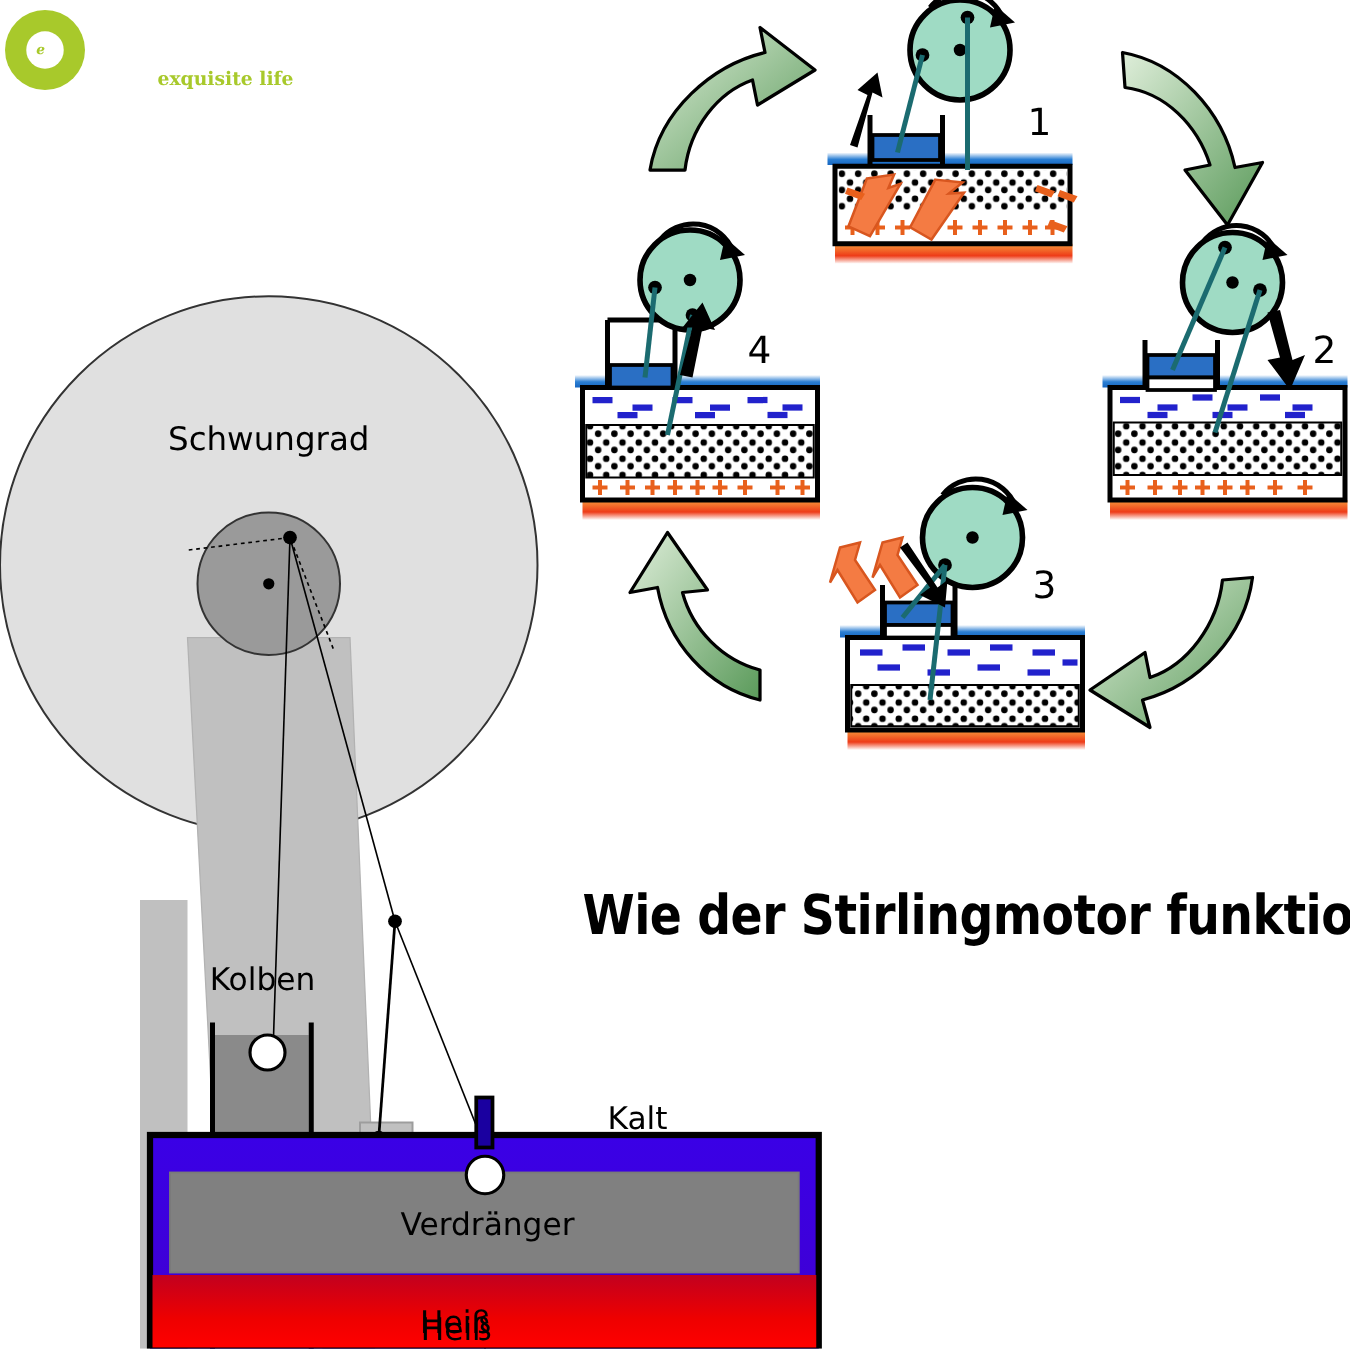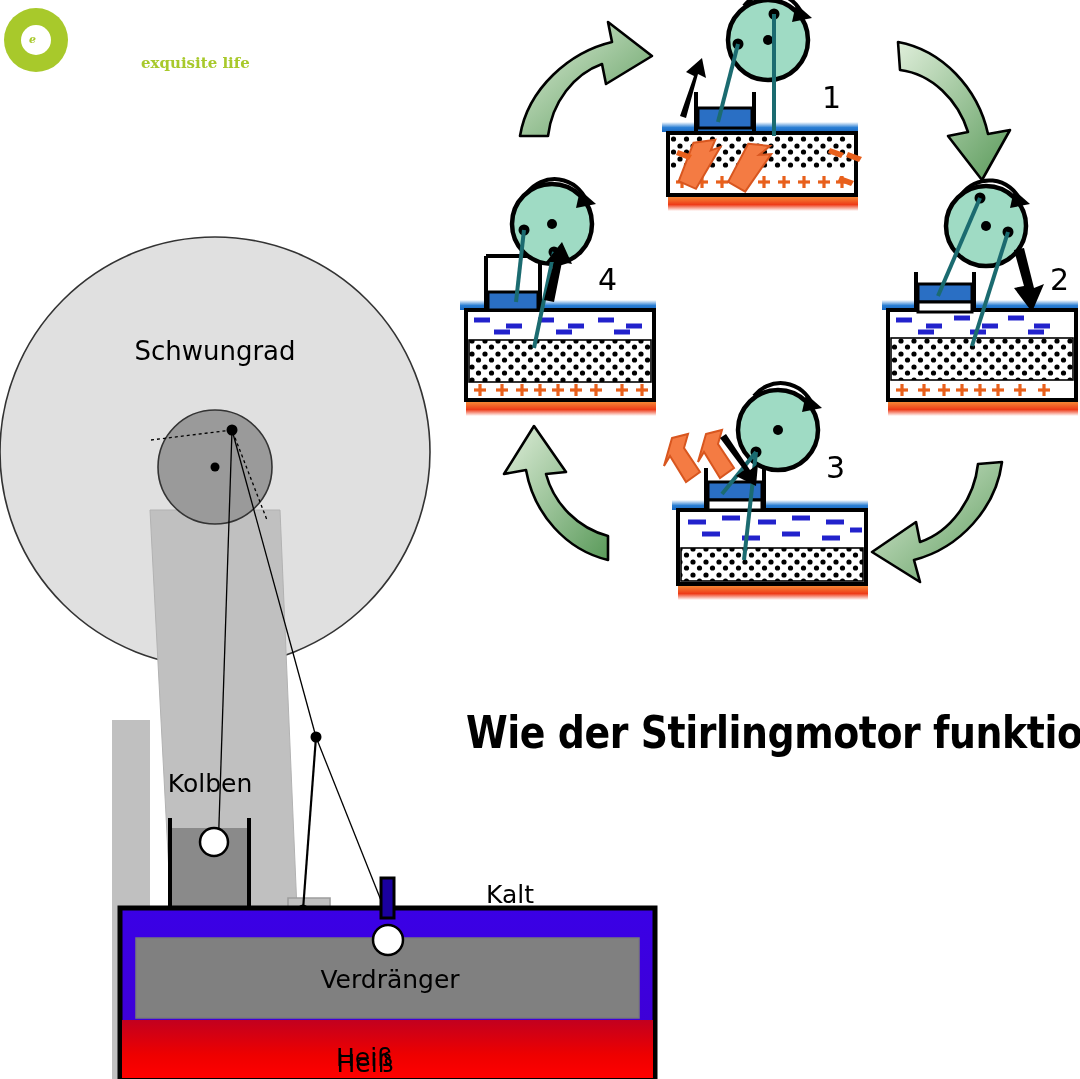--- a/index.html
+++ b/index.html
@@ -13,21 +13,21 @@
   #logo .ring .hole{position:absolute;left:17px;top:17px;width:30px;height:30px;border-radius:50%;
       background:#ffffff;}
   #logo .ring .dot-e{position:absolute;left:25px;top:24px;width:14px;height:16px;
       color:#a8c92b;font-size:11px;font-style:italic;font-weight:bold;line-height:16px;
       font-family:"DejaVu Serif","Liberation Serif",serif;}
   #logo .word{position:absolute;left:62px;top:8px;font-size:44px;font-weight:bold;
       color:#8a8a82;letter-spacing:-1px;
       font-family:"DejaVu Serif","Liberation Serif",serif;}
   #logo .tagline{position:absolute;left:126px;top:52px;font-size:15px;font-weight:bold;
       color:#a8c92b;letter-spacing:0px;
-      font-family:"DejaVu Serif","Liberation Serif",serif;margin-left:15px;}
+      font-family:"DejaVu Serif","Liberation Serif",serif;}
 
   
   #main-title{position:absolute;left:466px;top:707px;font-size:44px;font-weight:bold;
       color:#000;letter-spacing:-0.5px;transform:scaleX(0.86);transform-origin:left top;
       white-space:nowrap;font-family:"DejaVu Sans","Liberation Sans",sans-serif;}
 
   
   #engine{position:absolute;left:0px;top:230px;width:680px;height:849px;}
   
   #cycle{position:absolute;left:430px;top:0px;width:650px;height:640px;}

